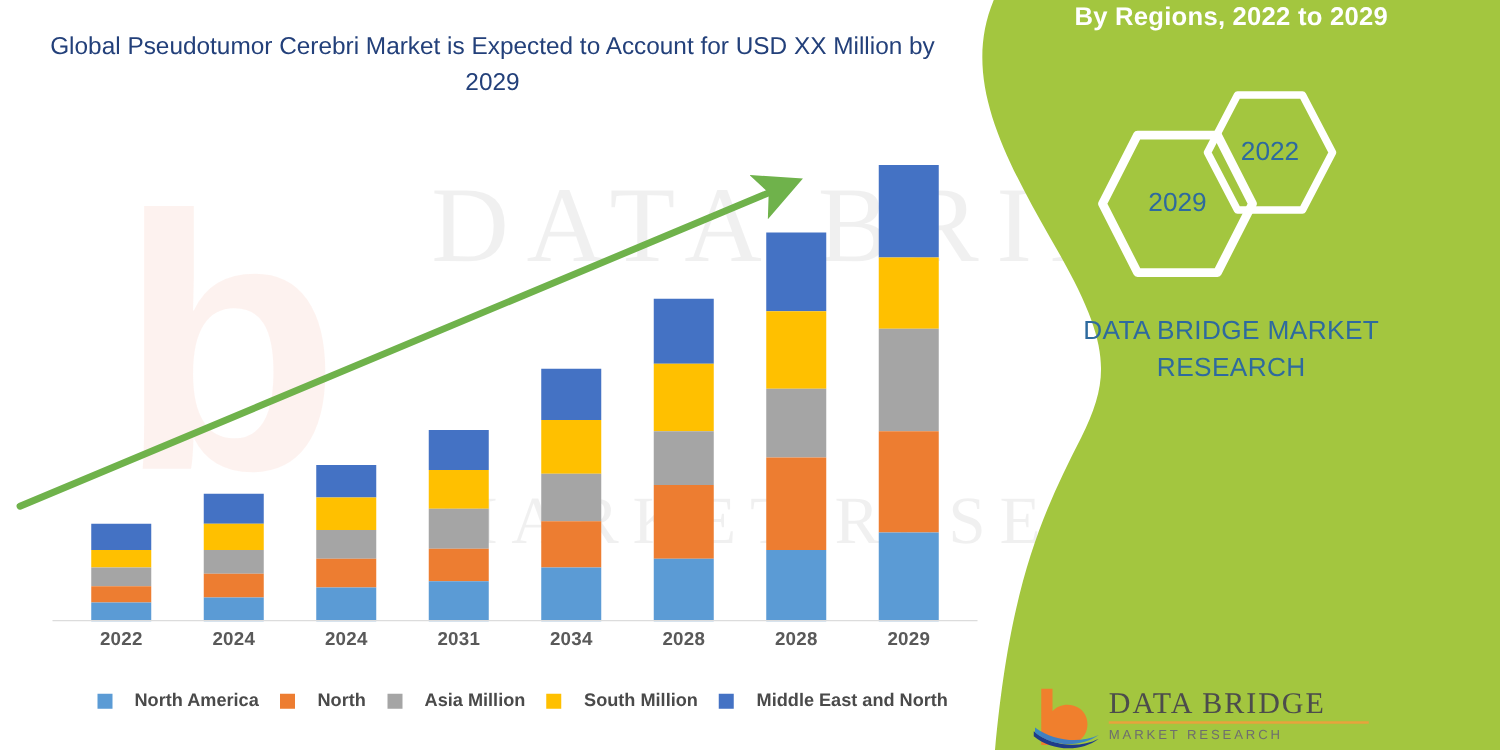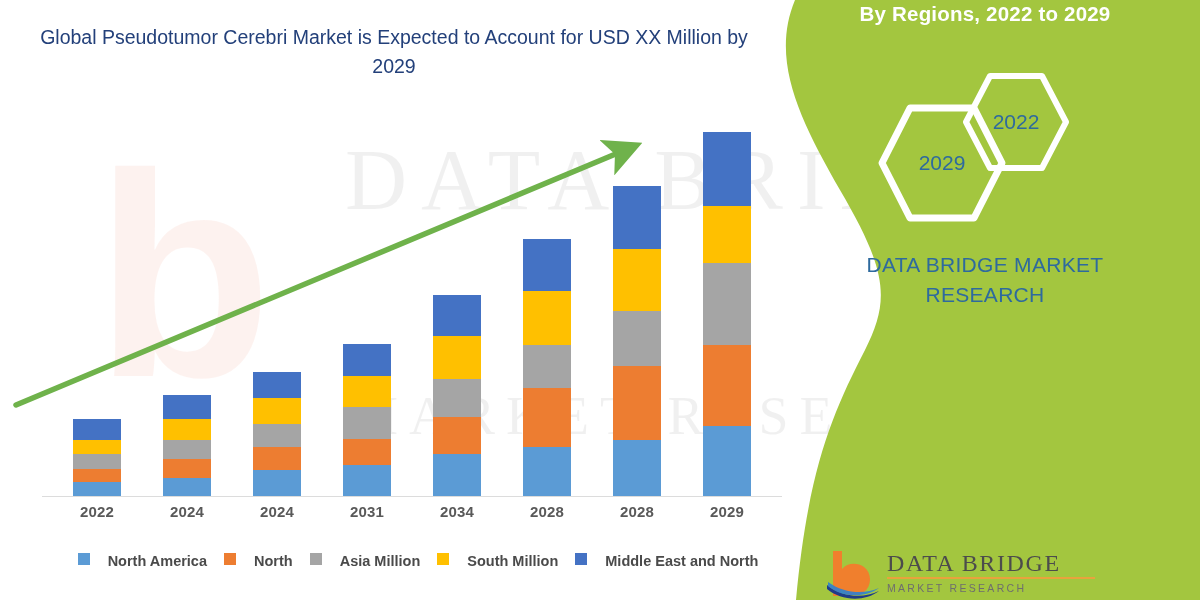--- a/index.html
+++ b/index.html
@@ -105,21 +105,21 @@
   .xlab {
     flex:1 1 0; text-align:center;
     font-size:15px; font-weight:700; color:#595959; letter-spacing:.2px;
   }
 
   .legend {
     position:absolute; left:38px; top:541px; width:760px;
     display:flex; align-items:center; justify-content:center;
     gap:17px;
   }
-  .legend-item { display:flex; align-items:flex-start; gap:18px; }
+  .legend-item { display:flex; align-items:center; gap:18px; }
   .legend-swatch { width:12px; height:12px; display:block; }
   .legend-label { font-size:14.5px; font-weight:700; color:#4A4A4A; white-space:nowrap; }
 </style>
 </head>
 <body>
 
 <div id="root">
 
   <div class="watermark">
     <div class="wm-b">b</div>

